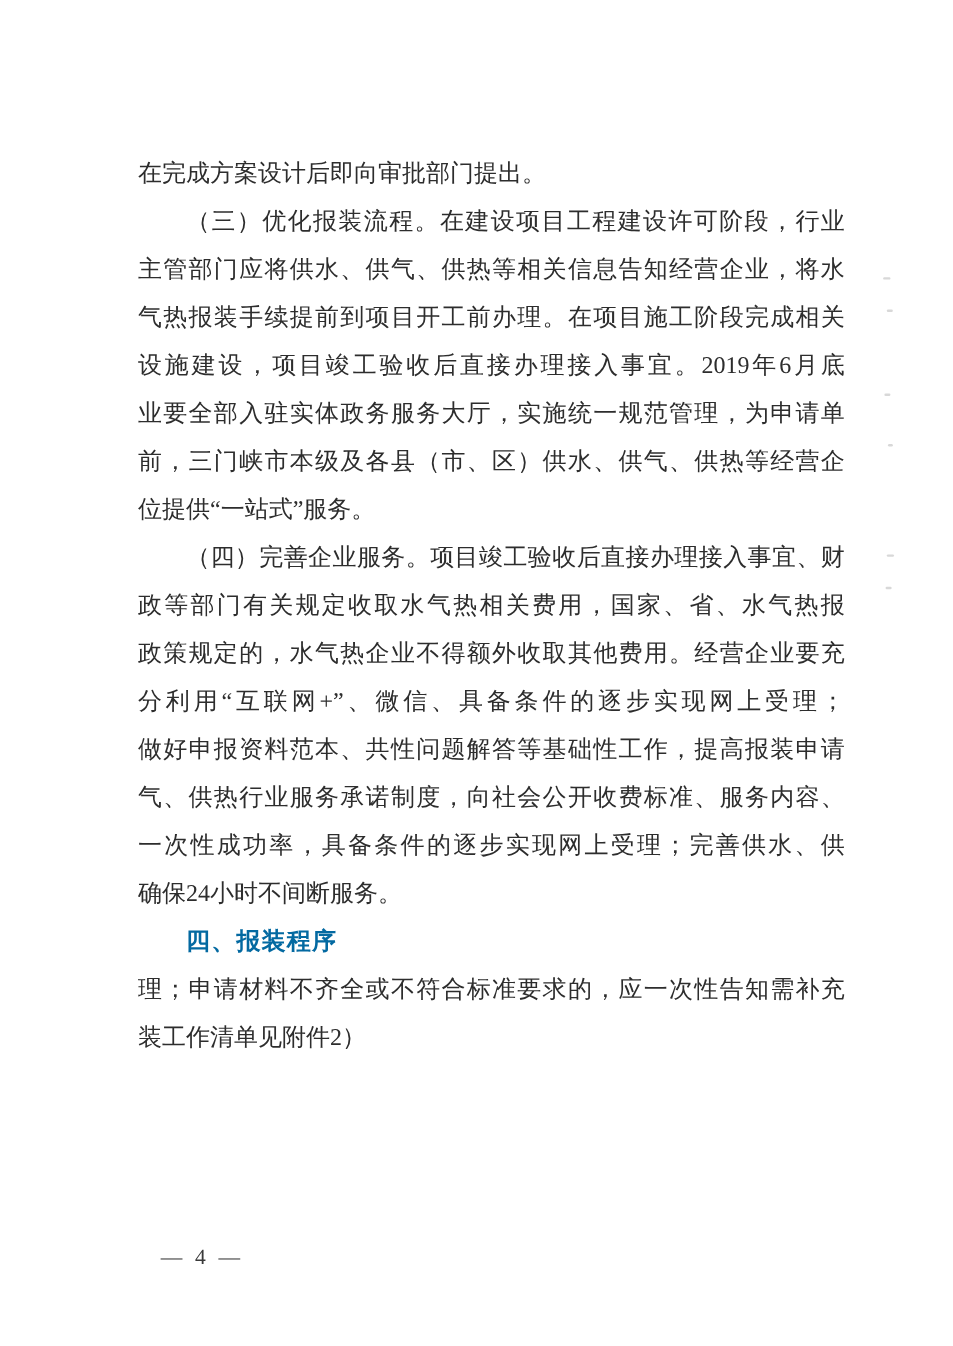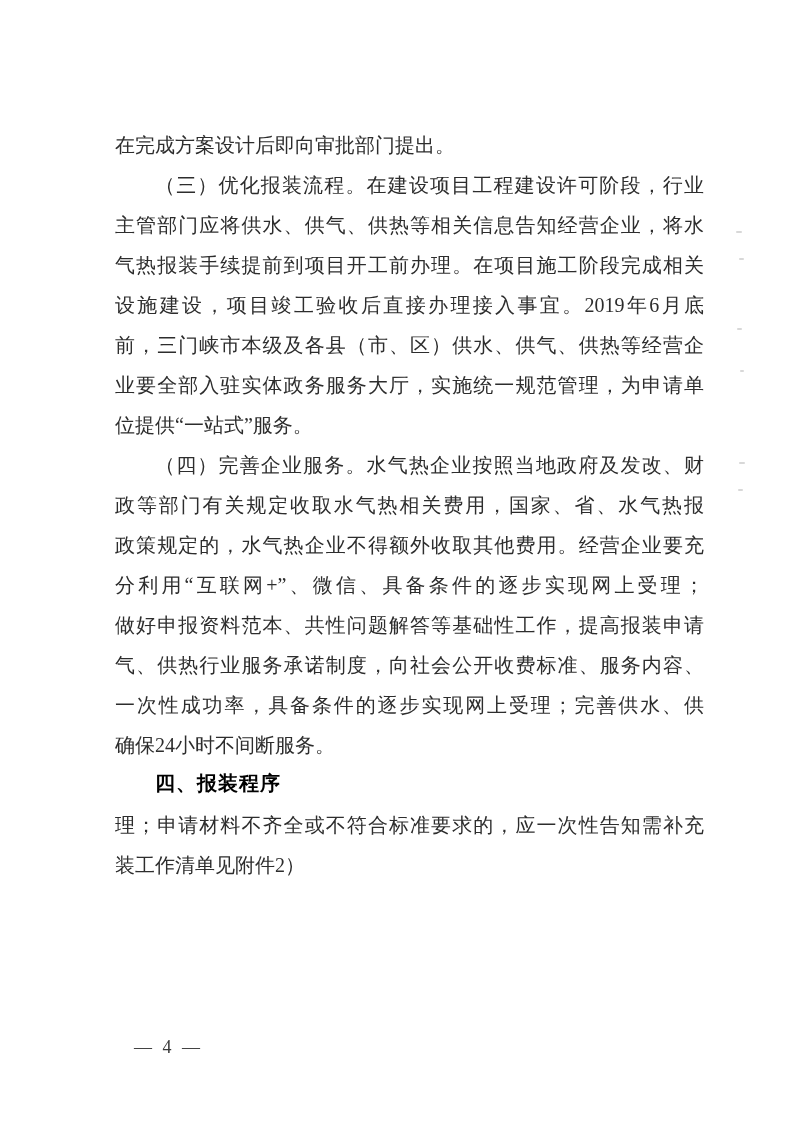--- a/index.html
+++ b/index.html
@@ -27,22 +27,22 @@
     line-height: 40px;
     height: 40px;
     text-align: justify;
     text-align-last: justify;
     overflow: hidden;
   }
   .indent { text-indent: 2em; }
   .endp { text-align-last: left; }
   .heading {
     font-weight: bold;
-    font-family: Liberation Mono, monospace;
-    color: #000000;
+    font-family: Liberation Serif, serif;
+    color: #0369a1;
     letter-spacing: 1px;
   }
   .footer {
     position: absolute;
     left: 134px;
     top: 1033px;
     font-size: 18px;
     line-height: 28px;
     letter-spacing: 3px;
     color: #3a3a3a;
@@ -64,24 +64,24 @@
 </head>
 <body>
 
 <div class="page">
   <div class="text-block">
     <div class="line endp">在完成方案设计后即向审批部门提出。</div>
     <div class="line indent">（三）优化报装流程。在建设项目工程建设许可阶段，行业</div>
     <div class="line">主管部门应将供水、供气、供热等相关信息告知经营企业，将水</div>
     <div class="line">气热报装手续提前到项目开工前办理。在项目施工阶段完成相关</div>
     <div class="line">设施建设，项目竣工验收后直接办理接入事宜。2019年6月底</div>
+    <div class="line">业要全部入驻实体政务服务大厅，实施统一规范管理，为申请单</div>
     <div class="line">前，三门峡市本级及各县（市、区）供水、供气、供热等经营企</div>
-    <div class="line">业要全部入驻实体政务服务大厅，实施统一规范管理，为申请单</div>
     <div class="line endp">位提供“一站式”服务。</div>
-    <div class="line indent">（四）完善企业服务。水气热企业按照当地政府及发改、财</div>
+    <div class="line indent">（四）完善企业服务。项目竣工验收后直接办理接入事宜、财</div>
     <div class="line">政等部门有关规定收取水气热相关费用，国家、省、水气热报</div>
     <div class="line">政策规定的，水气热企业不得额外收取其他费用。经营企业要充</div>
     <div class="line">分利用“互联网+”、微信、具备条件的逐步实现网上受理；</div>
     <div class="line">做好申报资料范本、共性问题解答等基础性工作，提高报装申请</div>
     <div class="line">气、供热行业服务承诺制度，向社会公开收费标准、服务内容、</div>
     <div class="line">一次性成功率，具备条件的逐步实现网上受理；完善供水、供</div>
     <div class="line endp">确保24小时不间断服务。</div>
     <div class="line heading endp indent">四、报装程序</div>
     <div class="line">理；申请材料不齐全或不符合标准要求的，应一次性告知需补充</div>
     <div class="line endp">装工作清单见附件2）</div>

